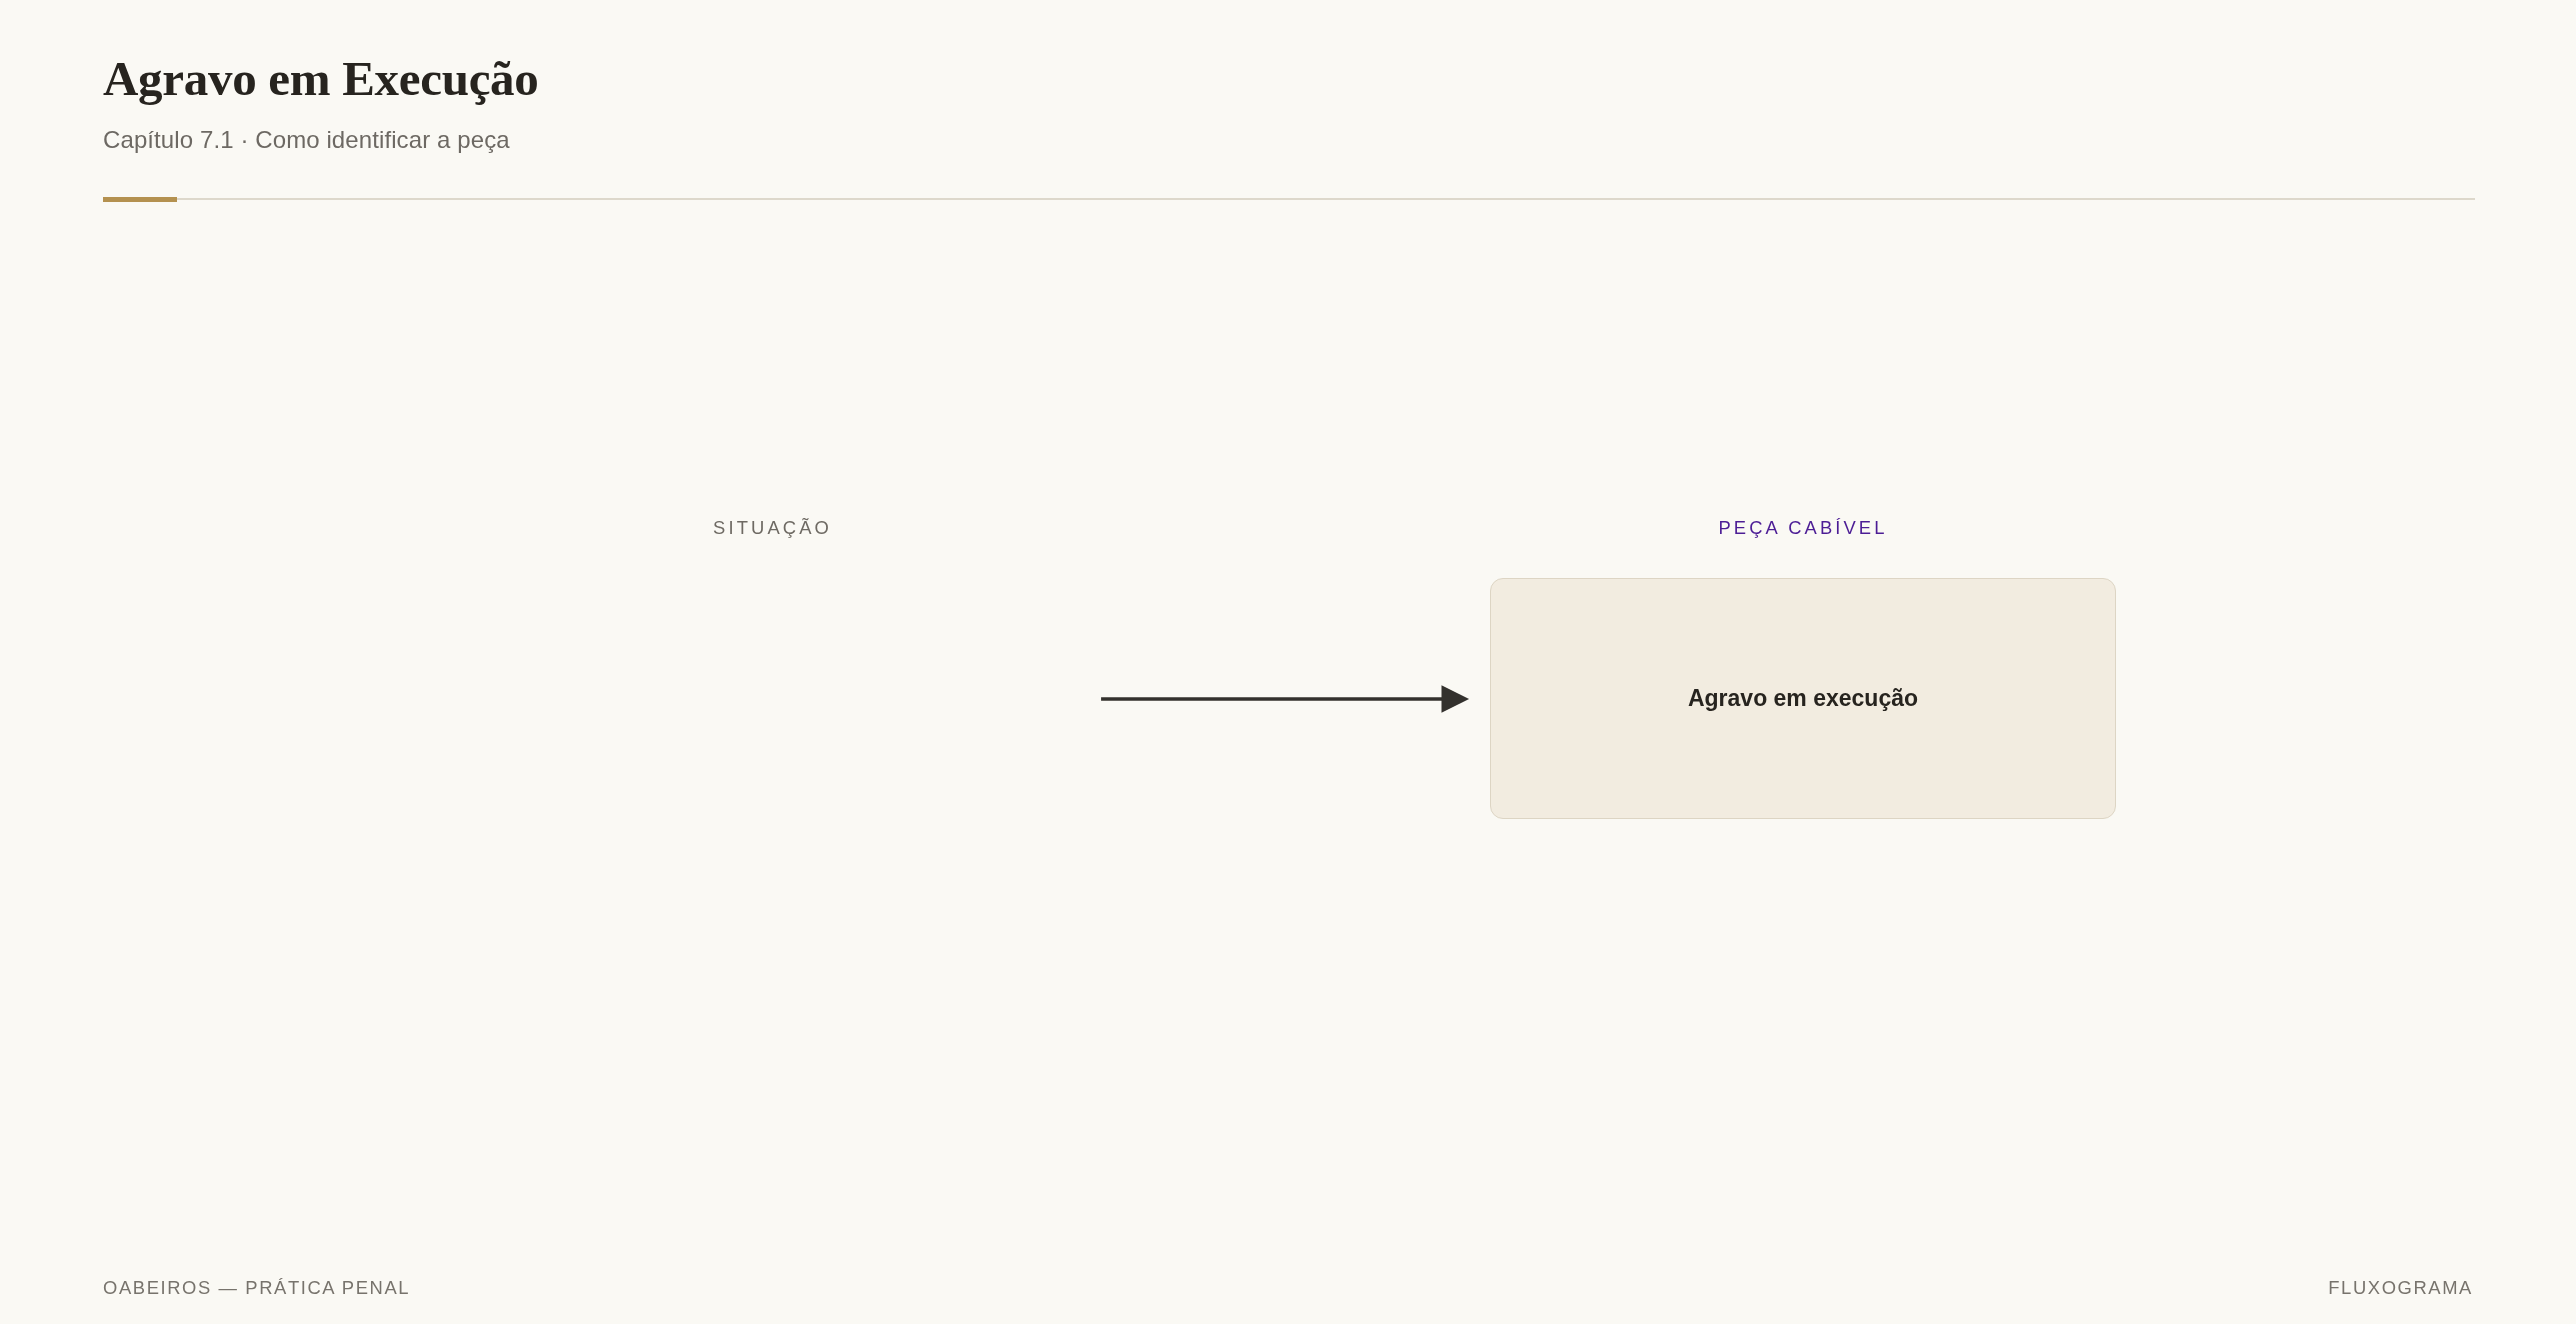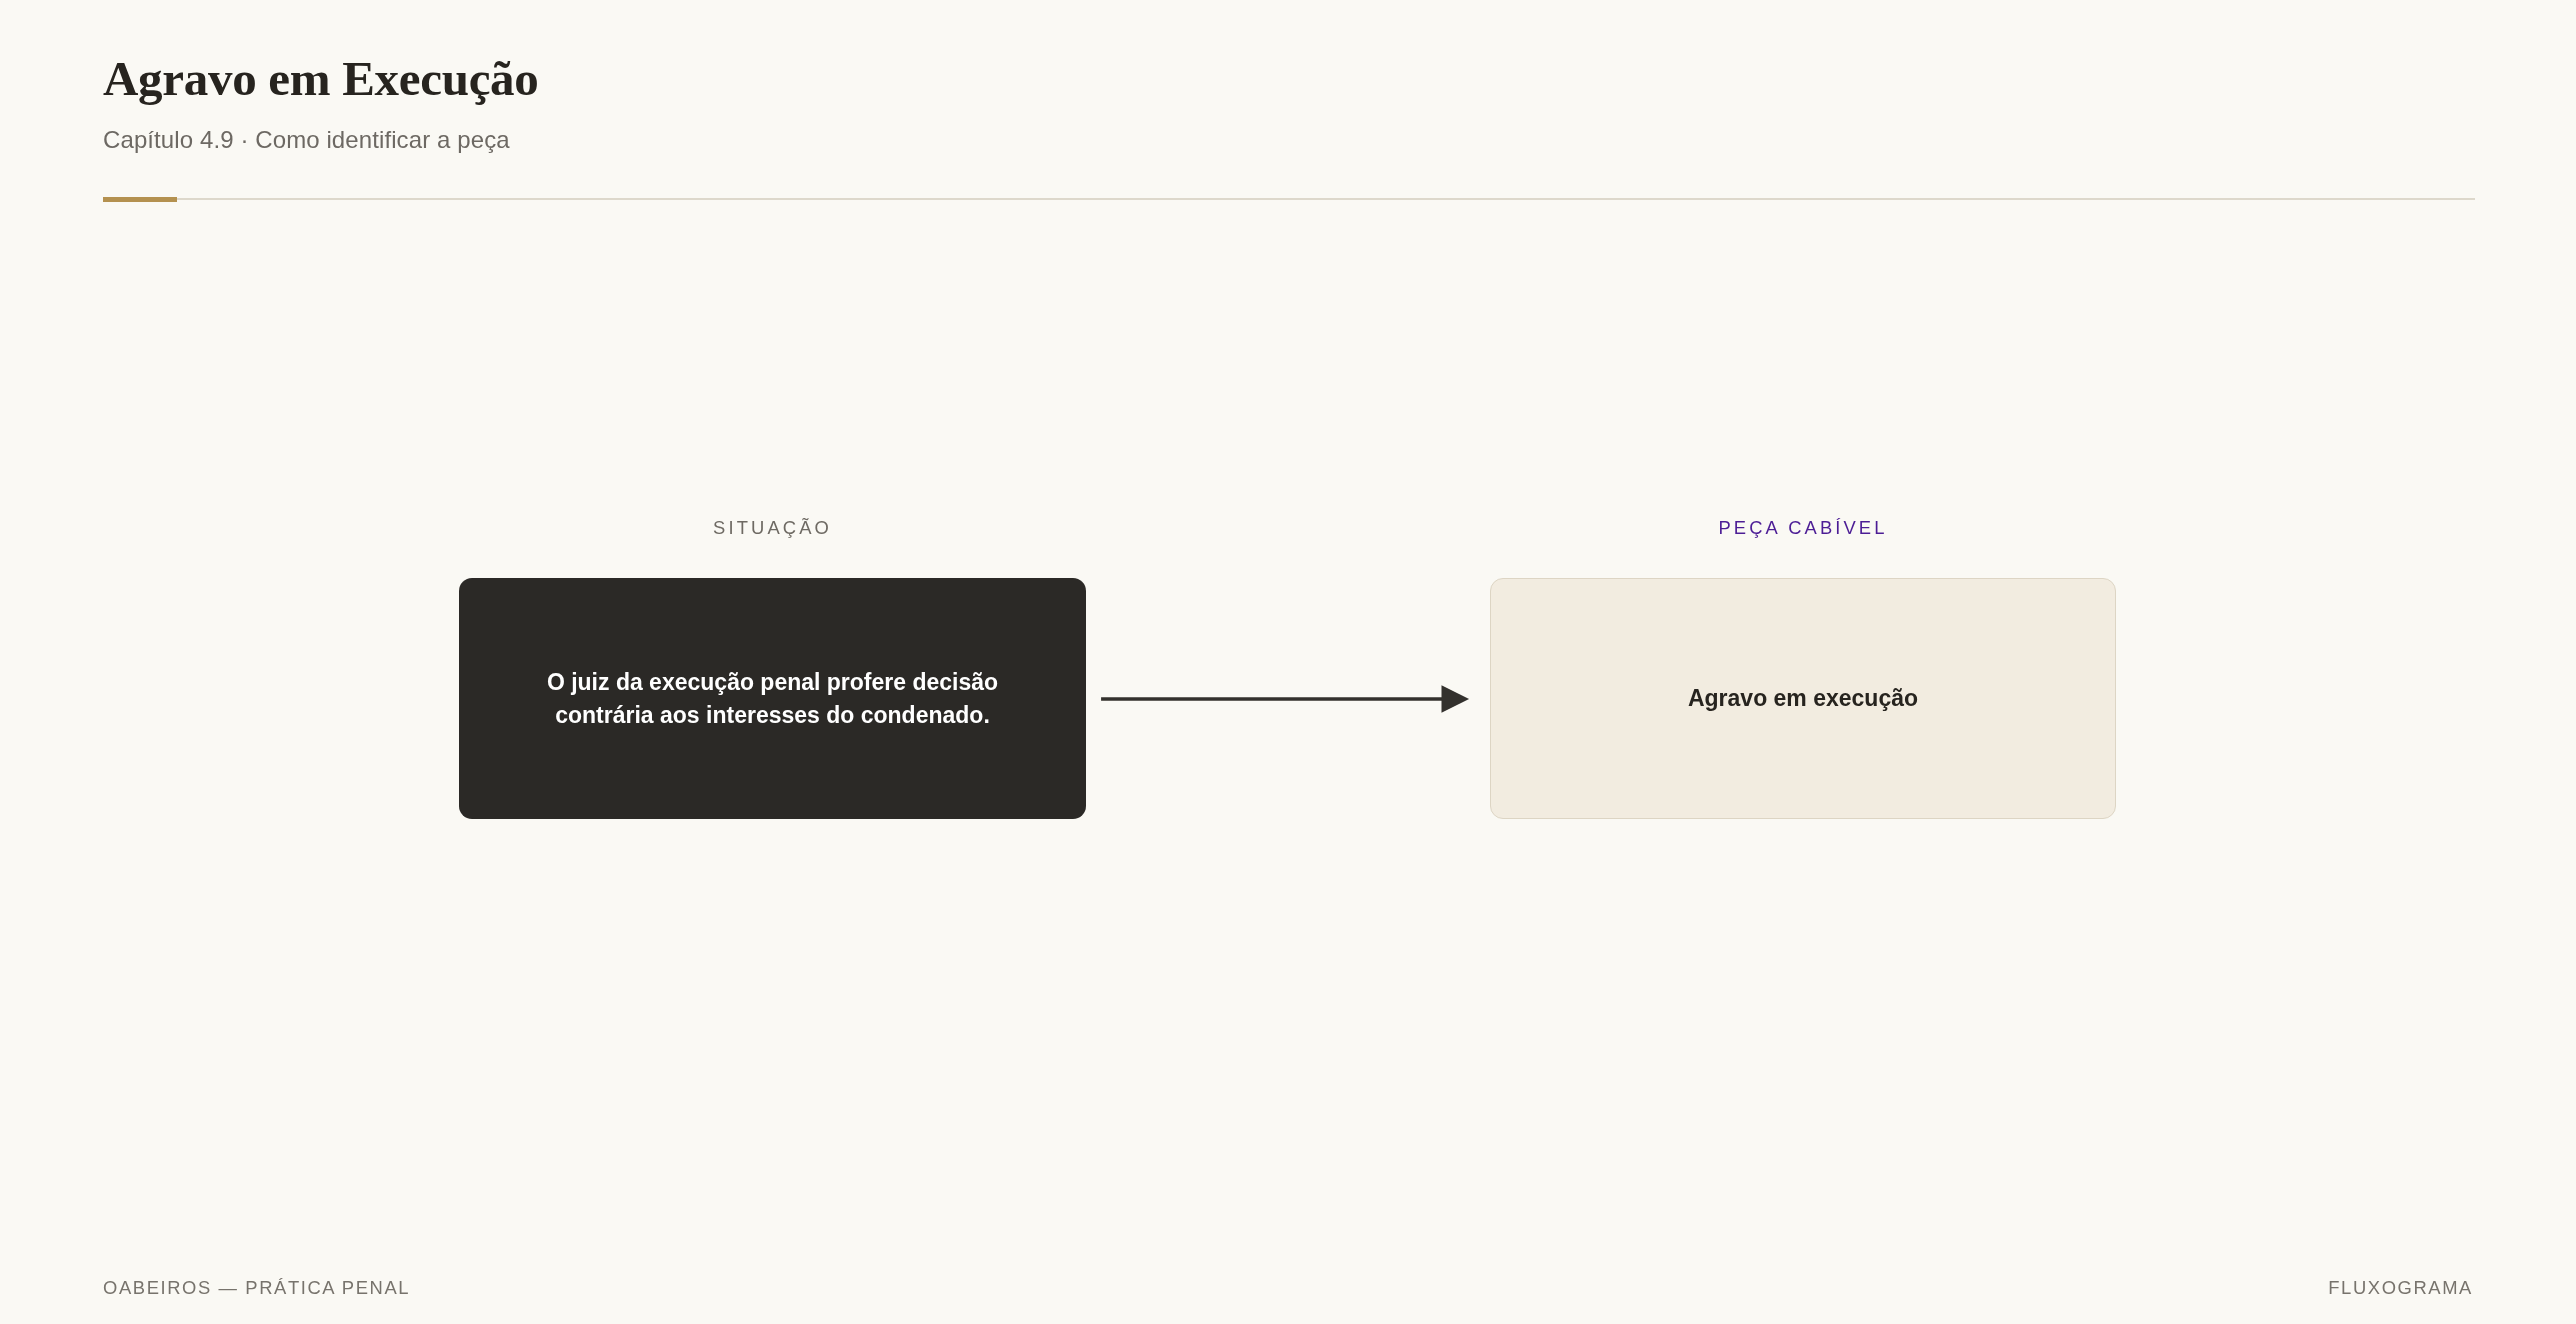--- a/index.html
+++ b/index.html
@@ -162,36 +162,33 @@
     color: #77736c;
     text-transform: uppercase;
     white-space: nowrap;
   }
 </style>
 </head>
 <body>
 
 <div class="header">
   <h1 class="page-title">Agravo em Execução</h1>
-  <p class="page-subtitle">Capítulo 4.9 · Como identificar a peça</p>
+  <p class="page-subtitle">Capítulo 7.1 · Como identificar a peça</p>
   <div class="header-rule">
     <div class="rule-line"></div>
     <div class="rule-accent"></div>
   </div>
 </div>
 
 <div class="flow">
 
   <div class="col-label situacao">SITUAÇÃO</div>
 
   <div class="col-label peca">PEÇA CABÍVEL</div>
 
-  <div class="card card-situation">
-    <span class="card-text">O juiz da execução penal profere decisão contrária aos interesses do condenado.</span>
-  </div>
 
   <div class="arrow">
     <svg width="370" height="46" viewBox="0 0 402 50" xmlns="http://www.w3.org/2000/svg">
       <line x1="0" y1="25" x2="372" y2="25" stroke="#33312d" stroke-width="4"></line>
       <polygon points="370,10 400,25 370,40" fill="#33312d"></polygon>
     </svg>
   </div>
 
   <div class="card card-piece">
     <span class="card-text">Agravo em execução</span>

